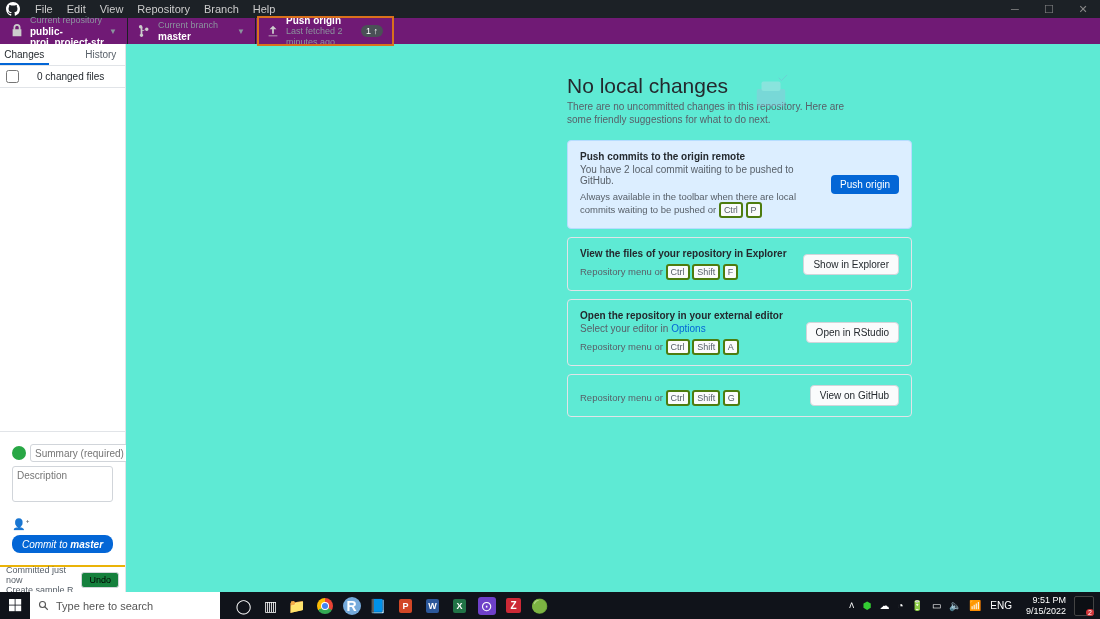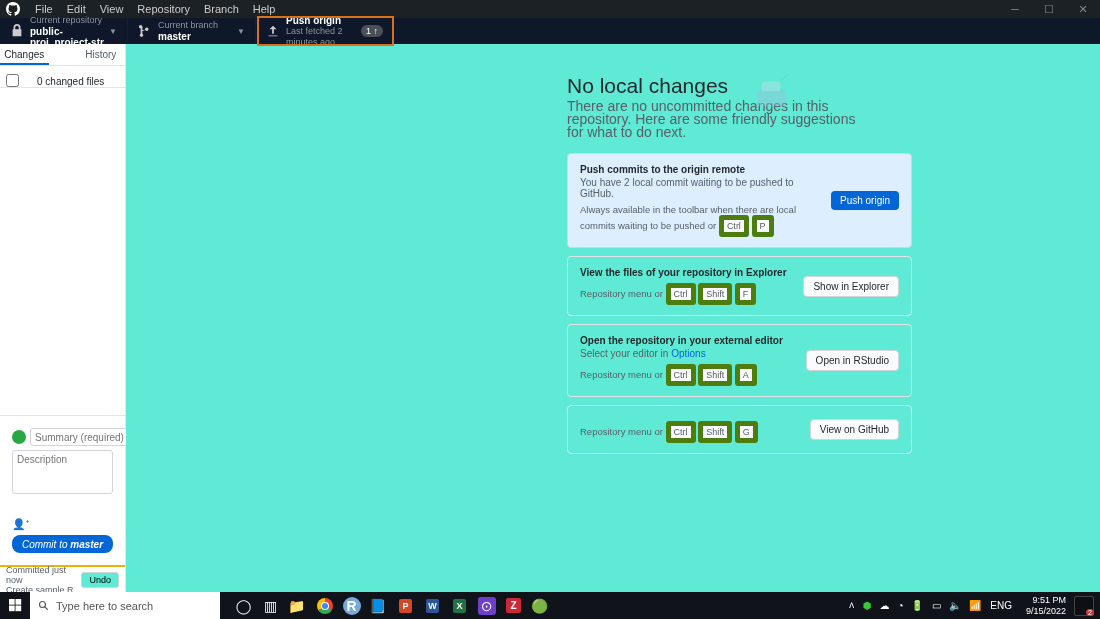--- a/index.html
+++ b/index.html
@@ -2,66 +2,66 @@
 <html><head>
 <meta charset="utf-8">
 <style>
 * { margin:0; padding:0; box-sizing:border-box; font-family:-apple-system,BlinkMacSystemFont,"Segoe UI",Helvetica,Arial,sans-serif; }
 body { width:1100px; height:619px; overflow:hidden; background:#fff; font-size:11px; color:#24292e; }
 .menubar { height:18px; background:#1c2126; color:#ccc; display:flex; align-items:center; padding:0 6px; font-size:11px; position:relative; }
 .menubar .gh-icon { width:14px; height:14px; margin-right:8px; }
 .menubar .mitem { padding:0 7px; cursor:pointer; }
 .menubar .win-ctrl { position:absolute; right:0; display:flex; }
 .menubar .win-ctrl span { width:34px; text-align:center; color:#888; font-size:11px; }
-.toolbar { height:26px; background:#0f172a; display:flex; color:#ccc; font-size:10px; }
+.toolbar { height:26px; background:#701a75; display:flex; color:#ccc; font-size:10px; }
 .tool-item { display:flex; align-items:center; padding:0 10px; border-right:1px solid #1b1f23; position:relative; }
 .tool-item.repo { width:128px; }
 .tool-item.branch { width:128px; }
 .tool-item.push { width:138px; }
 .tool-icon { width:14px; height:14px; margin-right:6px; fill:#ccc; }
 .tool-text { flex:1; line-height:11px; }
 .tool-text .lbl { color:#8b949e; font-size:9px; }
 .tool-text .val { color:#fff; font-size:10px; font-weight:600; }
 .tool-text .sub { color:#8b949e; font-size:9px; }
 .tool-caret { font-size:8px; color:#8b949e; margin-left:4px; }
 .push-badge { background:#4a5056; border-radius:8px; padding:1px 5px; font-size:9px; color:#fff; margin-left:6px; }
 .highlight-box { position:absolute; left:257px; top:16px; width:137px; height:30px; border:2px solid #d9711c; pointer-events:none; z-index:10; }
 .mainrow { display:flex; height:548px; }
 .sidebar { width:126px; border-right:1px solid #e1e4e8; background:#fff; display:flex; flex-direction:column; }
 .tabbar { display:flex; height:22px; border-bottom:1px solid #e1e4e8; font-size:10px;gap:28px; }
 .tabbar .tab { flex:1; text-align:center; line-height:22px; cursor:pointer; color:#586069; }
 .tabbar .tab.active { border-bottom:2px solid #0366d6; color:#24292e; }
-.changes-row { display:flex; align-items:flex-end; height:22px; border-bottom:1px solid #e1e4e8; font-size:10px; padding:0 6px; }
+.changes-row { display:flex; align-items:center; height:22px; border-bottom:1px solid #e1e4e8; font-size:10px; padding:0 6px; }
 .changes-row input[type=checkbox]{ margin-right:18px; }
 .commit-area { margin-top:auto; border-top:1px solid #e1e4e8; padding:12px; }
 .commit-summary-row { display:flex; align-items:center; margin-bottom:4px; }
 .avatar-dot { width:14px; height:14px; border-radius:50%; background:#28a745; margin-right:4px; flex-shrink:0; }
 .commit-summary { flex:1; height:18px; font-size:10px; padding:2px 4px; border:1px solid #d1d5da; border-radius:3px; }
-.commit-desc { width:100%; height:44px; font-size:10px; padding:3px 4px; border:1px solid #d1d5da; border-radius:3px; resize:none; margin-bottom:20px; font-family:inherit; }
+.commit-desc { width:100%; height:36px; font-size:10px; padding:3px 4px; border:1px solid #d1d5da; border-radius:3px; resize:none; margin-bottom:12px; font-family:inherit; }
 .coauthor { color:#586069; font-size:11px; margin-bottom:4px; display:block; }
 .commit-btn { width:100%; height:18px; background:#0366d6; color:#fff; border:none; border-radius:8px; font-size:10px; cursor:pointer;font-style:italic; }
 .commit-btn b { font-weight:700; }
 .status-row { border-top:2px solid #eab308; height:27px; display:flex; align-items:center; padding:0 6px; font-size:9px; color:#586069; }
 .status-row .txts { flex:1; line-height:10px; }
-.undo-btn { border:1px solid #d1d5da; background:#5eead4; border-radius:3px; padding:2px 7px; font-size:9px; cursor:pointer; }
+.undo-btn { border:1px solid #d1d5da; background:#15803d; border-radius:3px; padding:2px 7px; font-size:9px; cursor:pointer; }
 .content { flex:1; background:#5eead4; padding:30px 0 0 0; position:relative; }
 .empty-illus { position:absolute; right:310px; top:28px; width:38px; height:38px; opacity:.4; }
 .empty-illus svg { width:100%; height:100%; }
 .content-inner { width:345px; margin-left:441px; }
 .ctitle { font-size:21px; font-weight:300; color:#24292e; }
-.csub { font-size:14px; color:#586069; margin-top:2px; line-height:13px; max-width:290px; }
+.csub { font-size:10px; color:#586069; margin-top:2px; line-height:13px; max-width:290px; }
 .cards { margin-top:14px; }
 .card { border:1px solid #e1e4e8; border-radius:4px; padding:10px 12px; margin-bottom:8px; display:flex; font-size:10px; }
 .card.blue { background:#dceeff; border-color:#b6ddff; }
 .card-body { flex:1; }
 .card-body .ch { font-weight:600; color:#24292e; font-size:10px; }
 .card-body .ct { color:#586069; margin-top:2px; }
 .card-body .ct a { color:#0366d6; text-decoration:none; }
 .card-body .shortcut { color:#586069; margin-top:5px; font-size:9.5px; }
-.card-body .shortcut .k { display:inline-block; border:5px solid #4d7c0f; border-radius:3px; background:#fafbfc; padding:0 3px; font-size:9px; line-height:12px; }
+.card-body .shortcut .k { display:inline-block; border:2px solid #4d7c0f; border-radius:3px; background:#fafbfc; padding:0 3px; font-size:9px; line-height:12px; }
 .card-btn { align-self:center; margin-left:10px; }
 .btn-pri { background:#0366d6; color:#fff; border:none; border-radius:4px; padding:4px 9px; font-size:10px; cursor:pointer; }
 .btn-sec { background:#fafbfc; color:#24292e; border:1px solid #d1d5da; border-radius:4px; padding:4px 9px; font-size:10px; cursor:pointer; white-space:nowrap; }
 .taskbar { position:absolute; bottom:0; left:0; width:1100px; height:27px; background:#10131a; display:flex; align-items:center; color:#fff; font-size:10px; z-index:20; }
 .taskbar .win-logo { width:30px; height:27px; display:flex; align-items:center; justify-content:center; }
 .taskbar .search { display:flex; align-items:center; background:#fff; color:#555; height:27px; width:190px; padding:0 8px; font-size:11px; }
 .taskbar .search svg{ width:12px; height:12px; margin-right:6px; }
 .taskbar .tb-icons { display:flex; align-items:center; margin-left:10px; gap:0; }
 .taskbar .tb-icon { width:27px; height:27px; display:flex; align-items:center; justify-content:center; font-size:14px; }
 .taskbar .tray { margin-left:auto; display:flex; align-items:center; gap:8px; padding-right:6px; color:#fff; }

